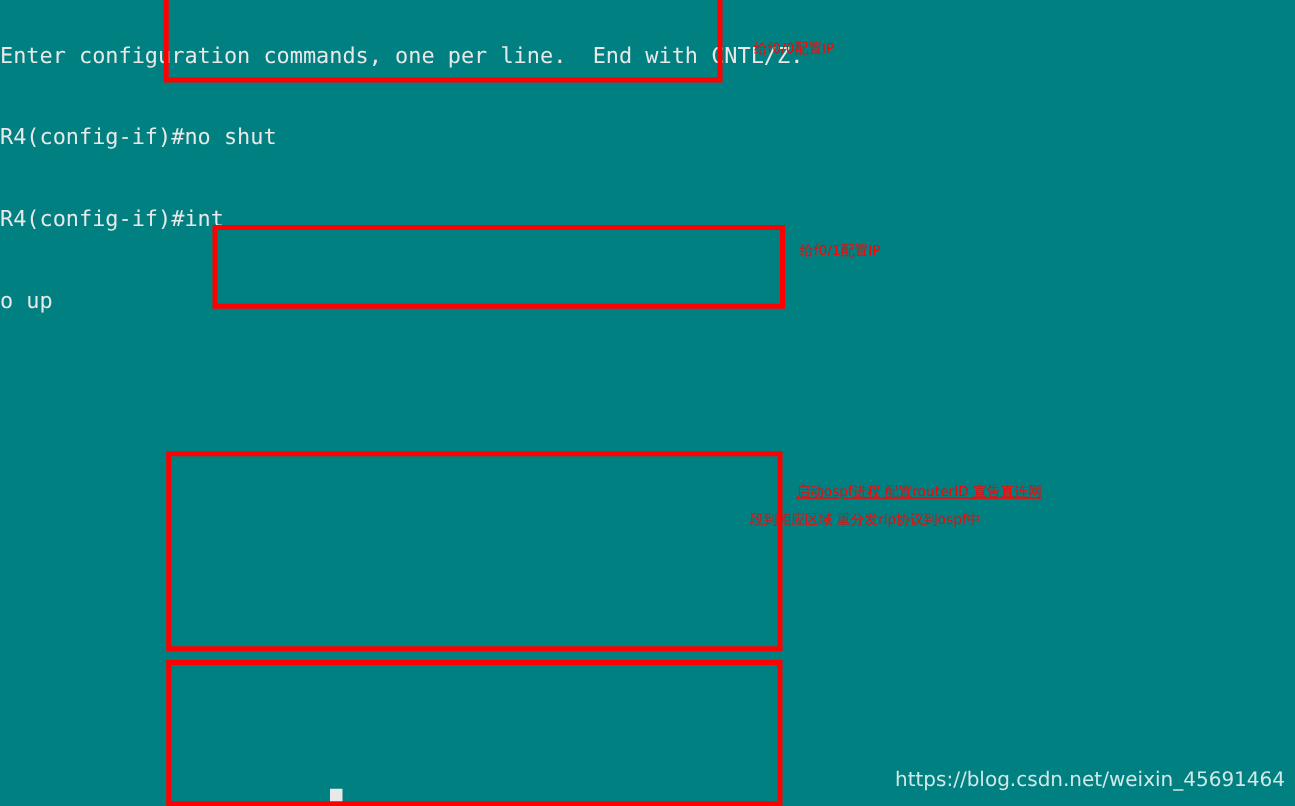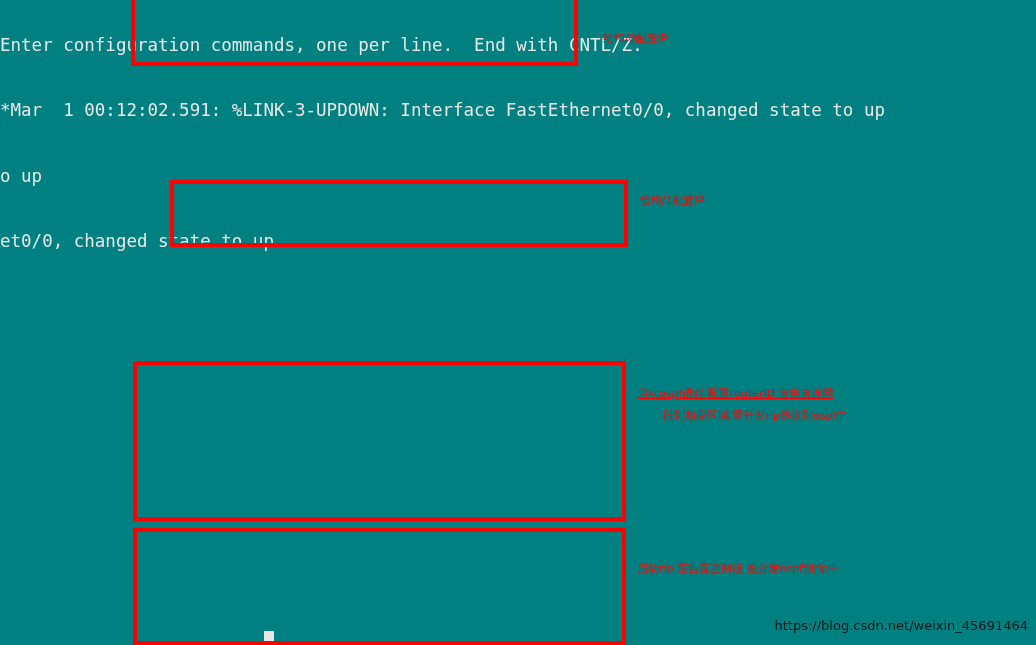--- a/index.html
+++ b/index.html
@@ -50,46 +50,46 @@
     line-height: 22px;
     white-space: pre;
     z-index: 5;
     font-weight: normal;
   }
   
   #watermark {
     position: absolute;
     right: 8px;
     bottom: 12px;
-    color: #000000;
+    color: #ffffff;
     opacity: 0.82;
     font-family: "DejaVu Sans", "Liberation Sans", sans-serif;
-    font-size: 13px;
+    font-size: 16px;
     white-space: pre;
     z-index: 6;
   }
   
   #cursor {
     position: absolute;
     width: 10px;
     height: 15px;
     background: #e8e8e8;
     z-index: 3;
   }
 </style>
 </head>
 <body>
 
 <div id="screen">
 
   <div id="terminal">
     <div class="ln">Enter configuration commands, one per line.  End with CNTL/Z.</div>
-    <div class="ln">*Mar  1 00:12:02.591: %LINK-3-UPDOWN: Interface FastEthernet0/0, changed state to up</div>
+    <div class="ln">R4(config-if)#no shut</div>
+    <div class="ln">R4(config-if)#int</div>
     <div class="ln">o up</div>
-    <div class="ln">et0/0, changed state to up</div>
     
     
     
     
     
     
     
     
     
     
@@ -110,18 +110,17 @@
   <div id="cursor" style="left:264px; top:631px;"></div>
 
   <div class="redbox" style="left:131px; top:-6px;  width:447px; height:72px;"></div>
   <div class="redbox" style="left:170px; top:180px; width:458px; height:67px;"></div>
   <div class="redbox" style="left:133px; top:361px; width:493px; height:160px;"></div>
   <div class="redbox" style="left:133px; top:528px; width:493px; height:117px;"></div>
 
   <div class="anno" style="left:603px; top:28px;">给f0/0配置IP</div>
   <div class="anno" style="left:640px; top:190px;">给f0/1配置IP</div>
   <div class="anno" style="left:637px; top:383px;text-decoration:underline;">启动ospf进程 配置routerID 宣告直连网</div>
-  <div class="anno" style="left:663px; top:405px;">段到相应区域 重分发rip协议到ospf中</div>
-  <div class="anno" style="left:637px; top:558px;">启动rip 宣告直连网段 重分发ospf到rip中</div>
+  <div class="anno" style="left:600px; top:405px;">段到相应区域 重分发rip协议到ospf中</div>
 
   <div id="watermark">https://blog.csdn.net/weixin_45691464</div>
 
 </div>
 
 </body></html>

